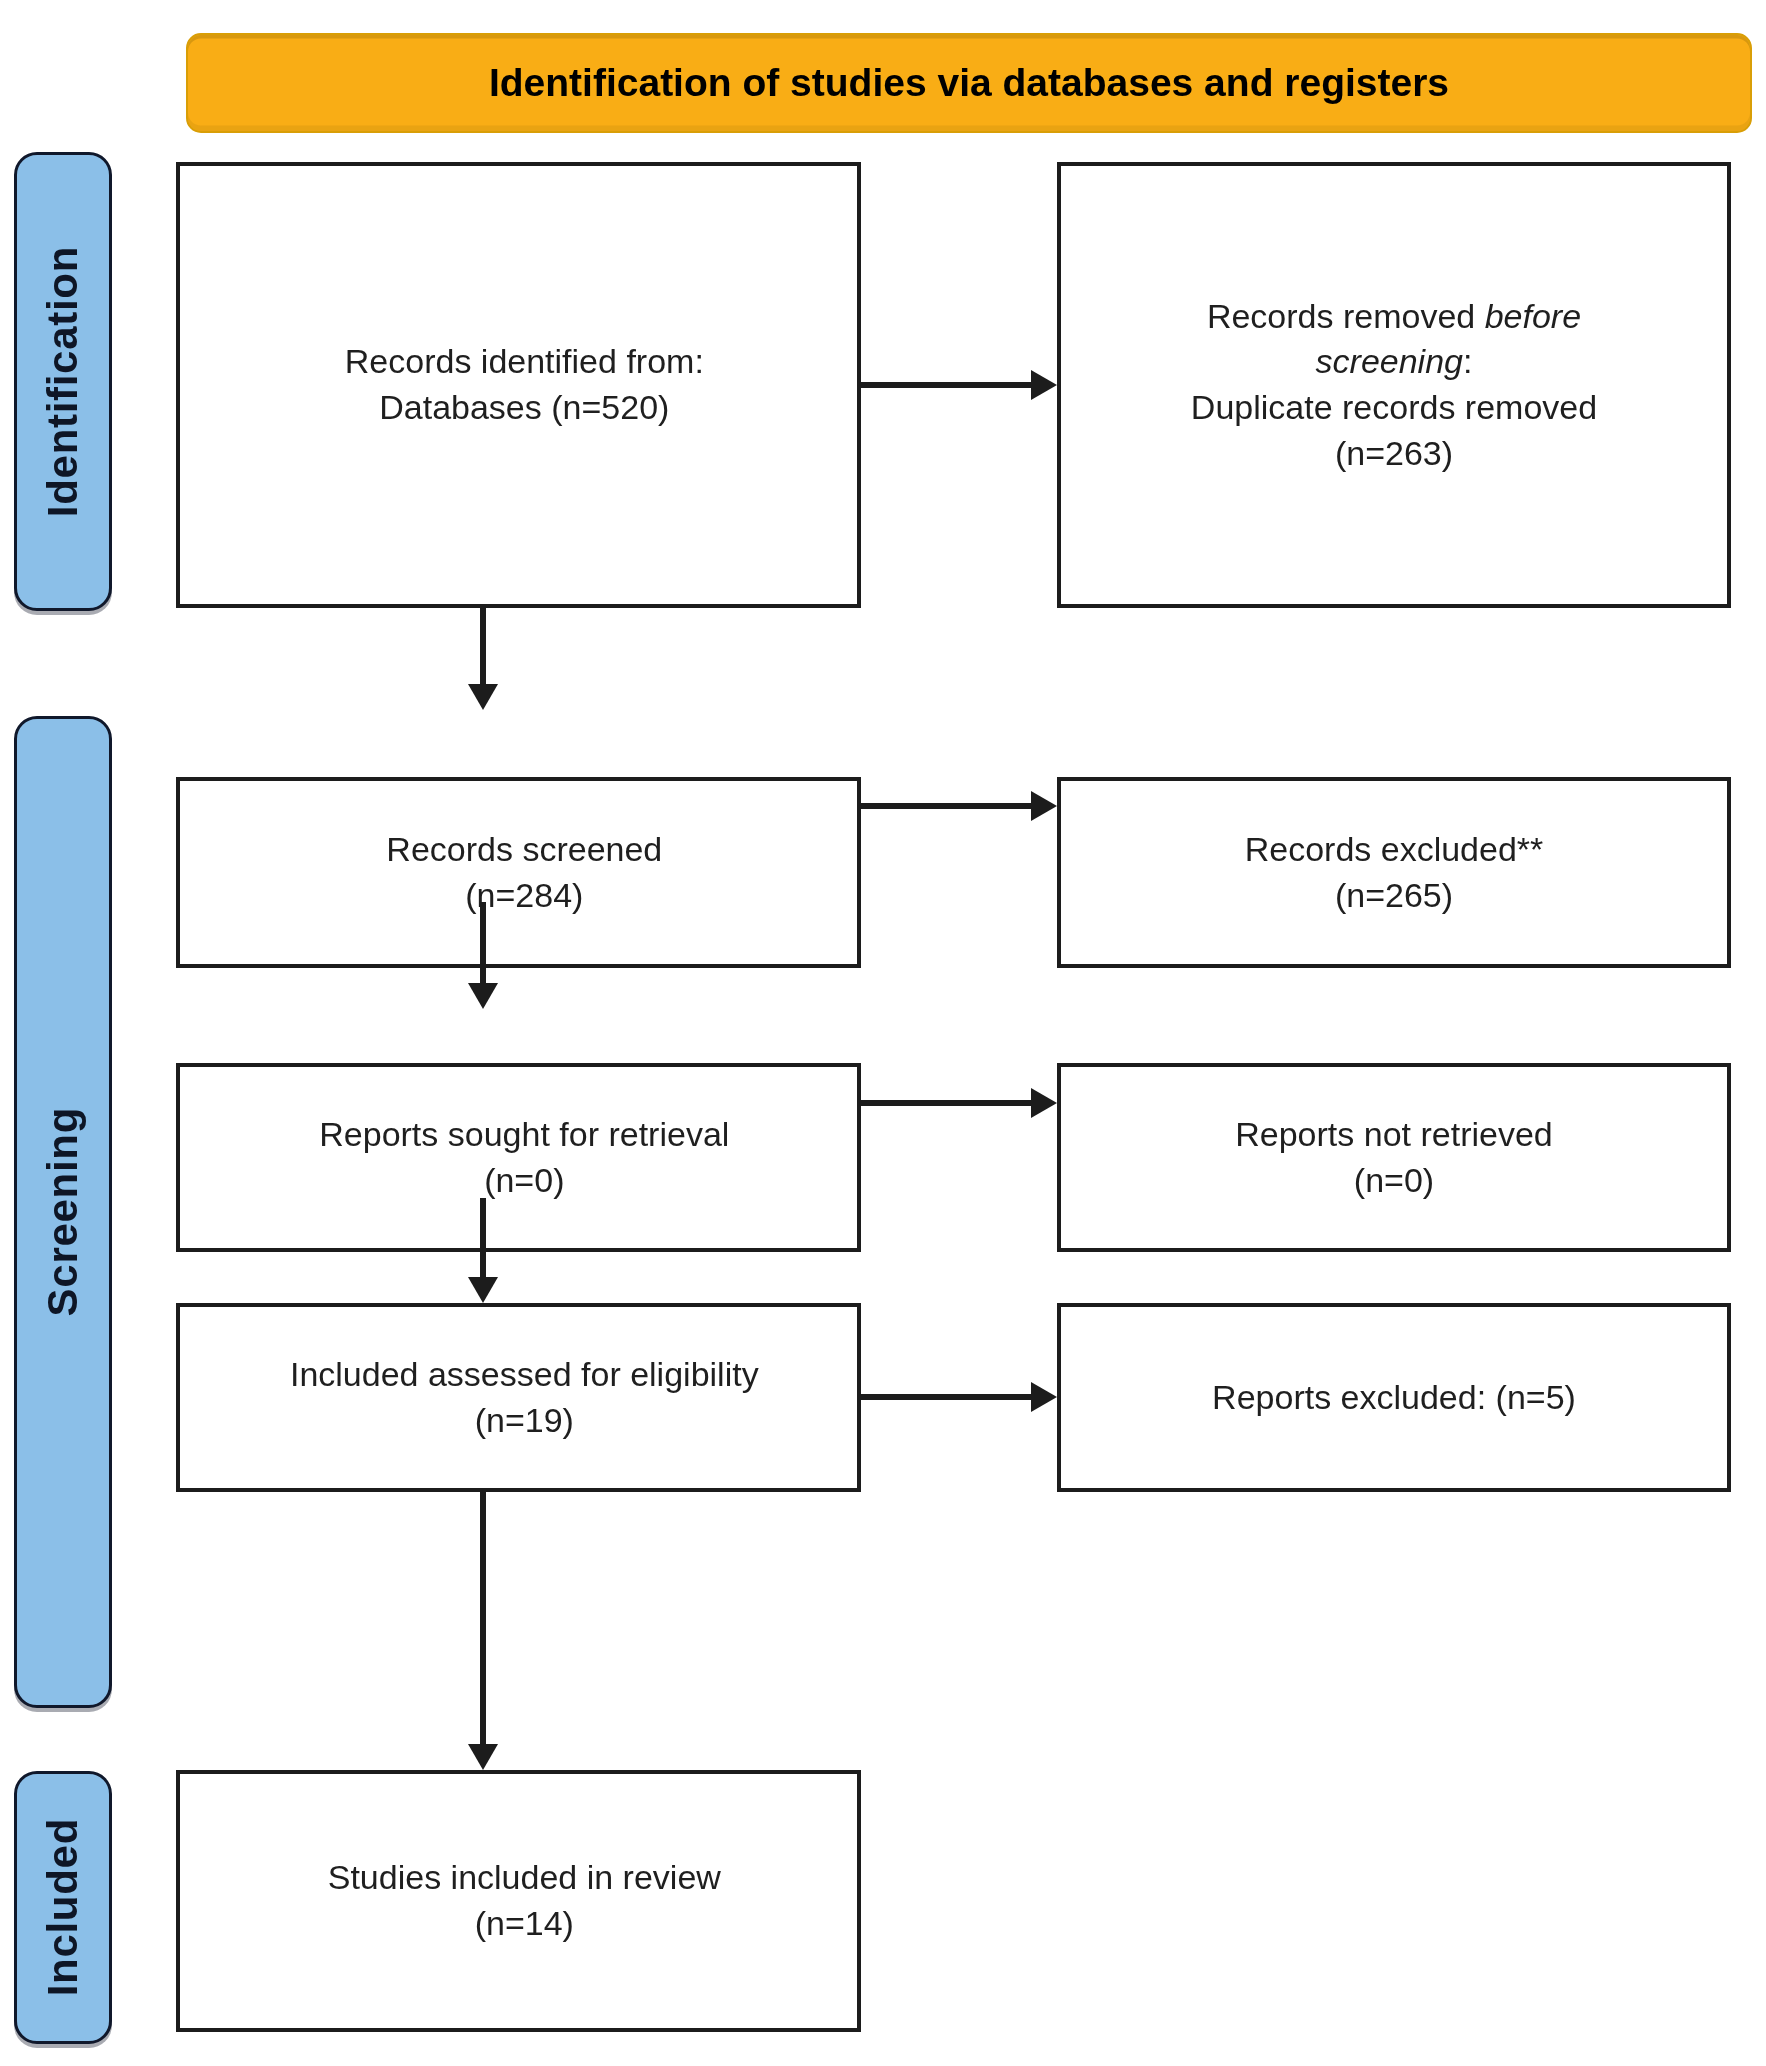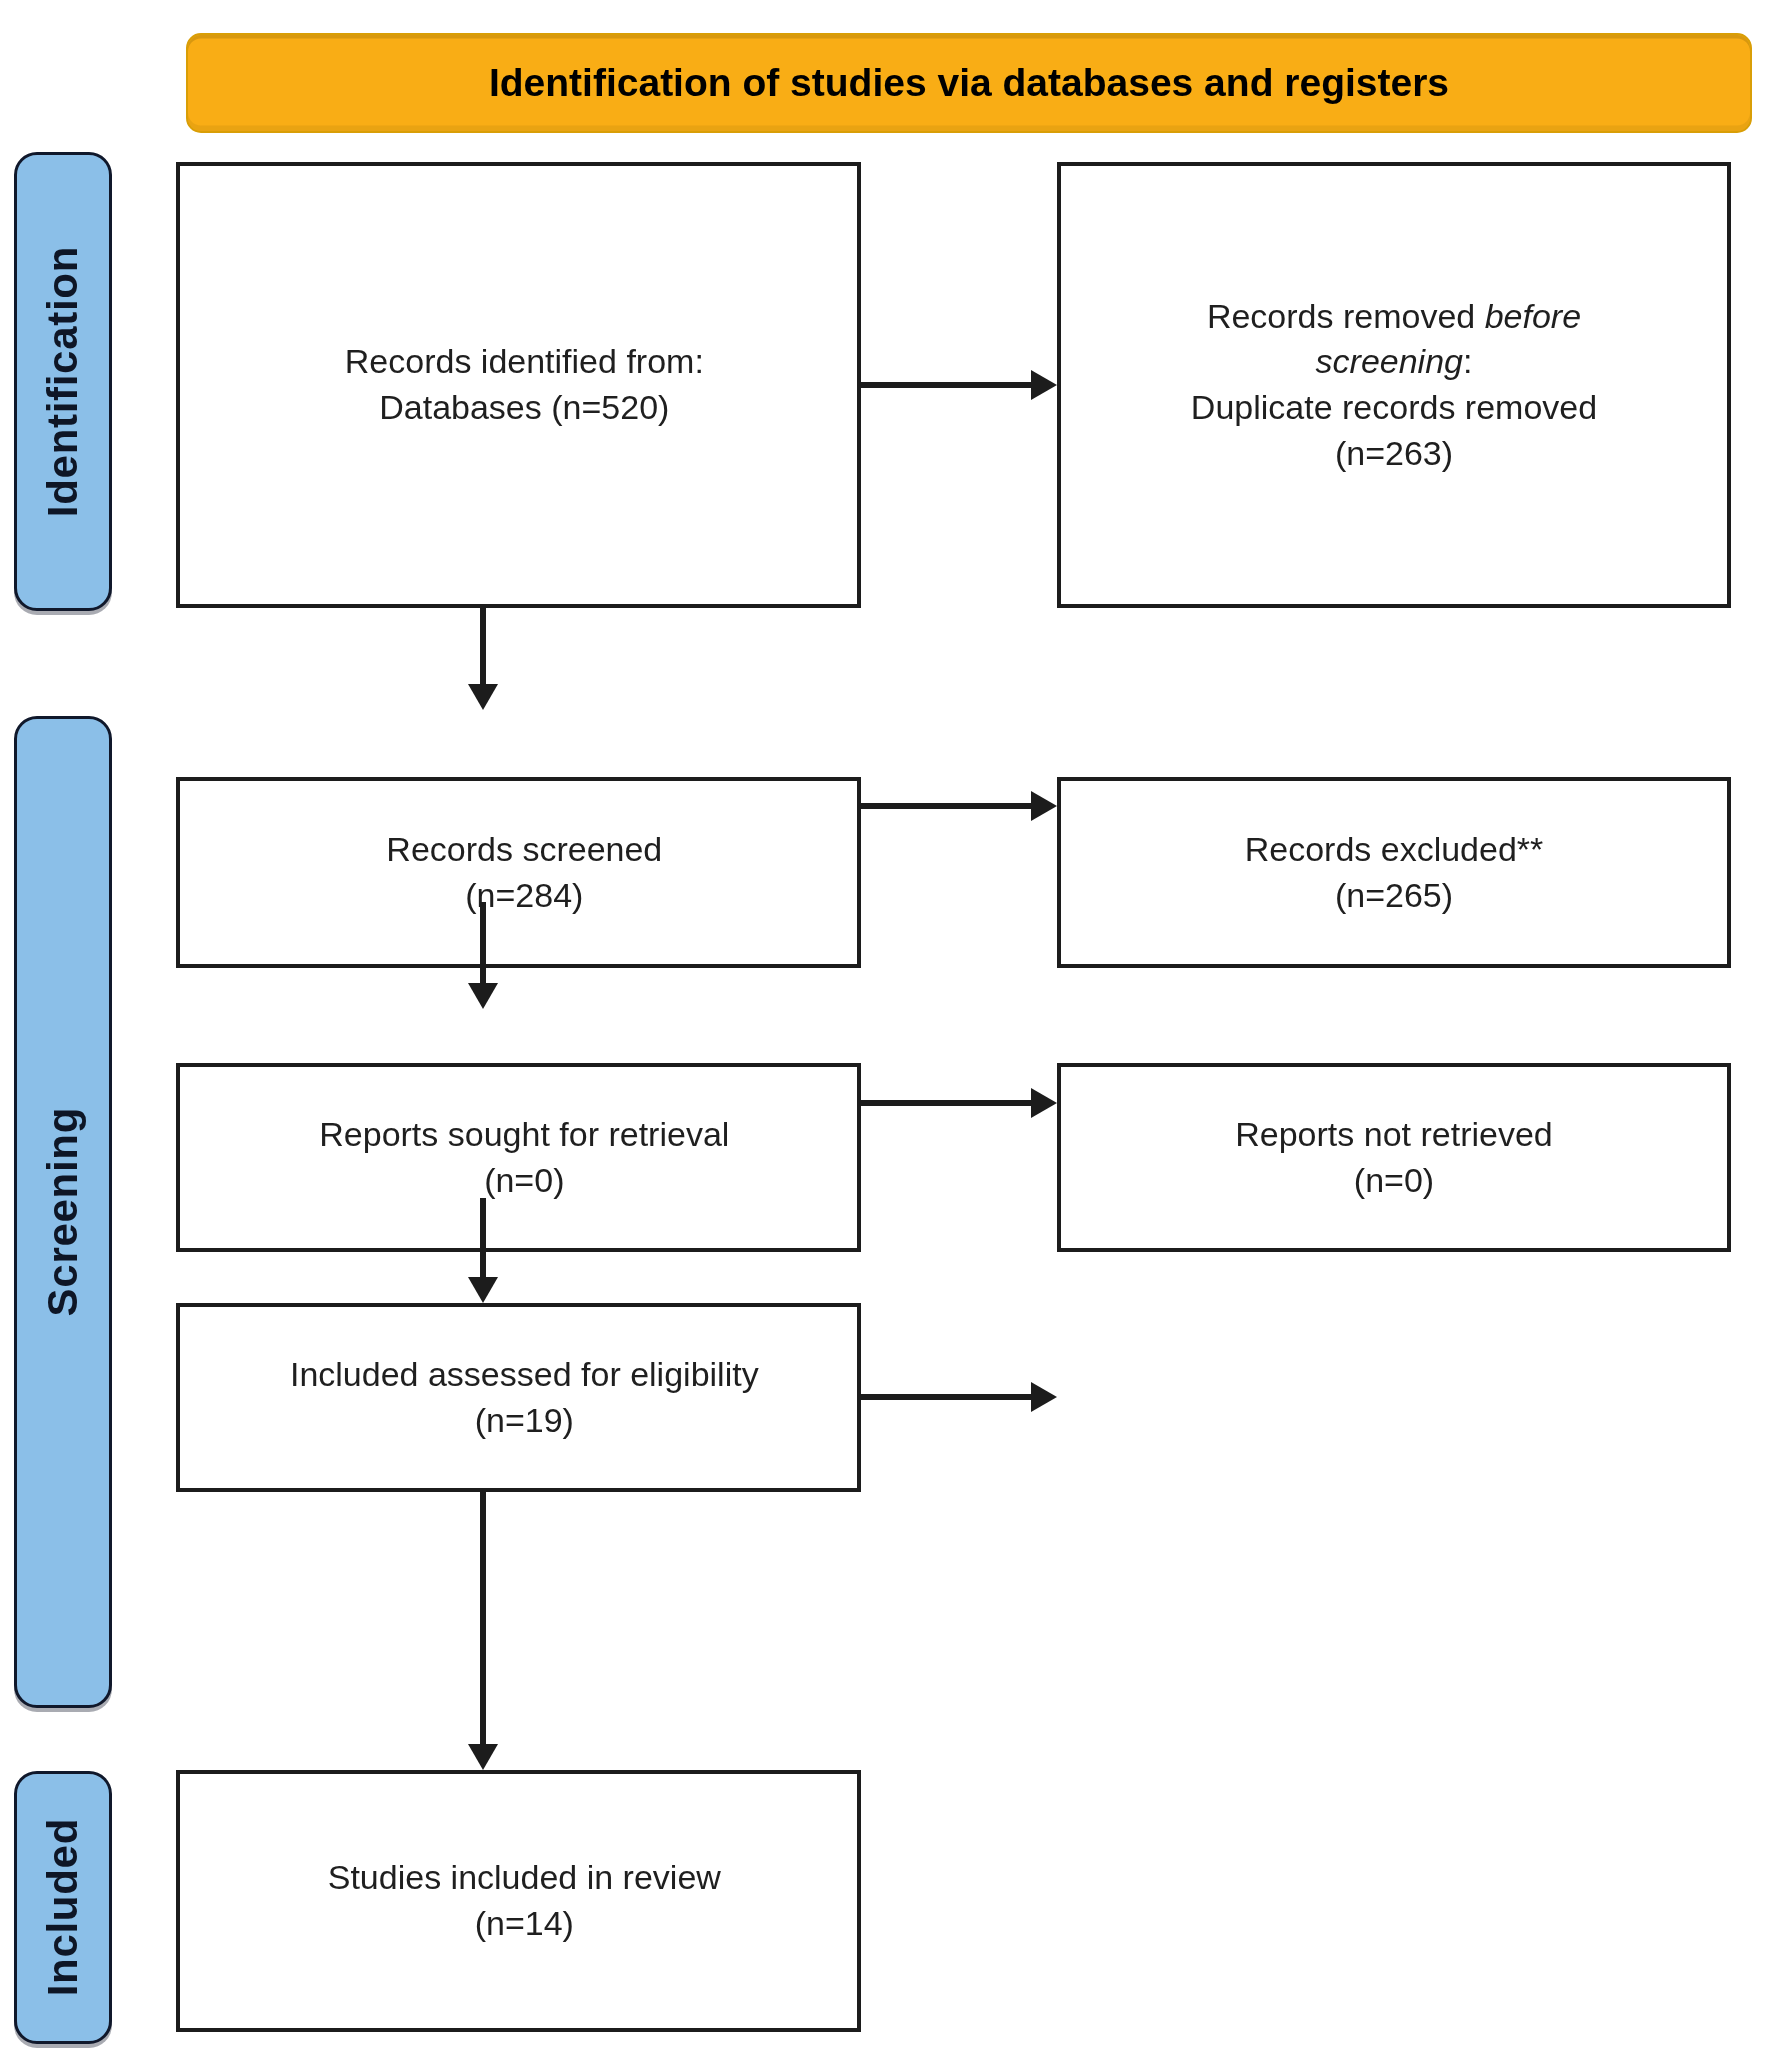--- a/index.html
+++ b/index.html
@@ -133,20 +133,23 @@
     </div>
   <div class="fbox col-right row3">
       <div class="tline"><span>Reports not retrieved</span></div>
       <div class="tline"><span>(n=0)</span></div>
     </div>
 
   <div class="fbox col-left row4">
       <div class="tline"><span>Included assessed for eligibility</span></div>
       <div class="tline"><span>(n=19)</span></div>
     </div>
+  <div class="fbox col-right row4">
+      <div class="tline"><span>Reports excluded: (n=5)</span></div>
+    </div>
 
   <div class="fbox col-left row5">
       <div class="tline"><span>Studies included in review</span></div>
       <div class="tline"><span>(n=14)</span></div>
     </div>
 
   <div class="arrow-v av1">
     <div class="line"></div>
     <div class="head"></div>
   </div>

